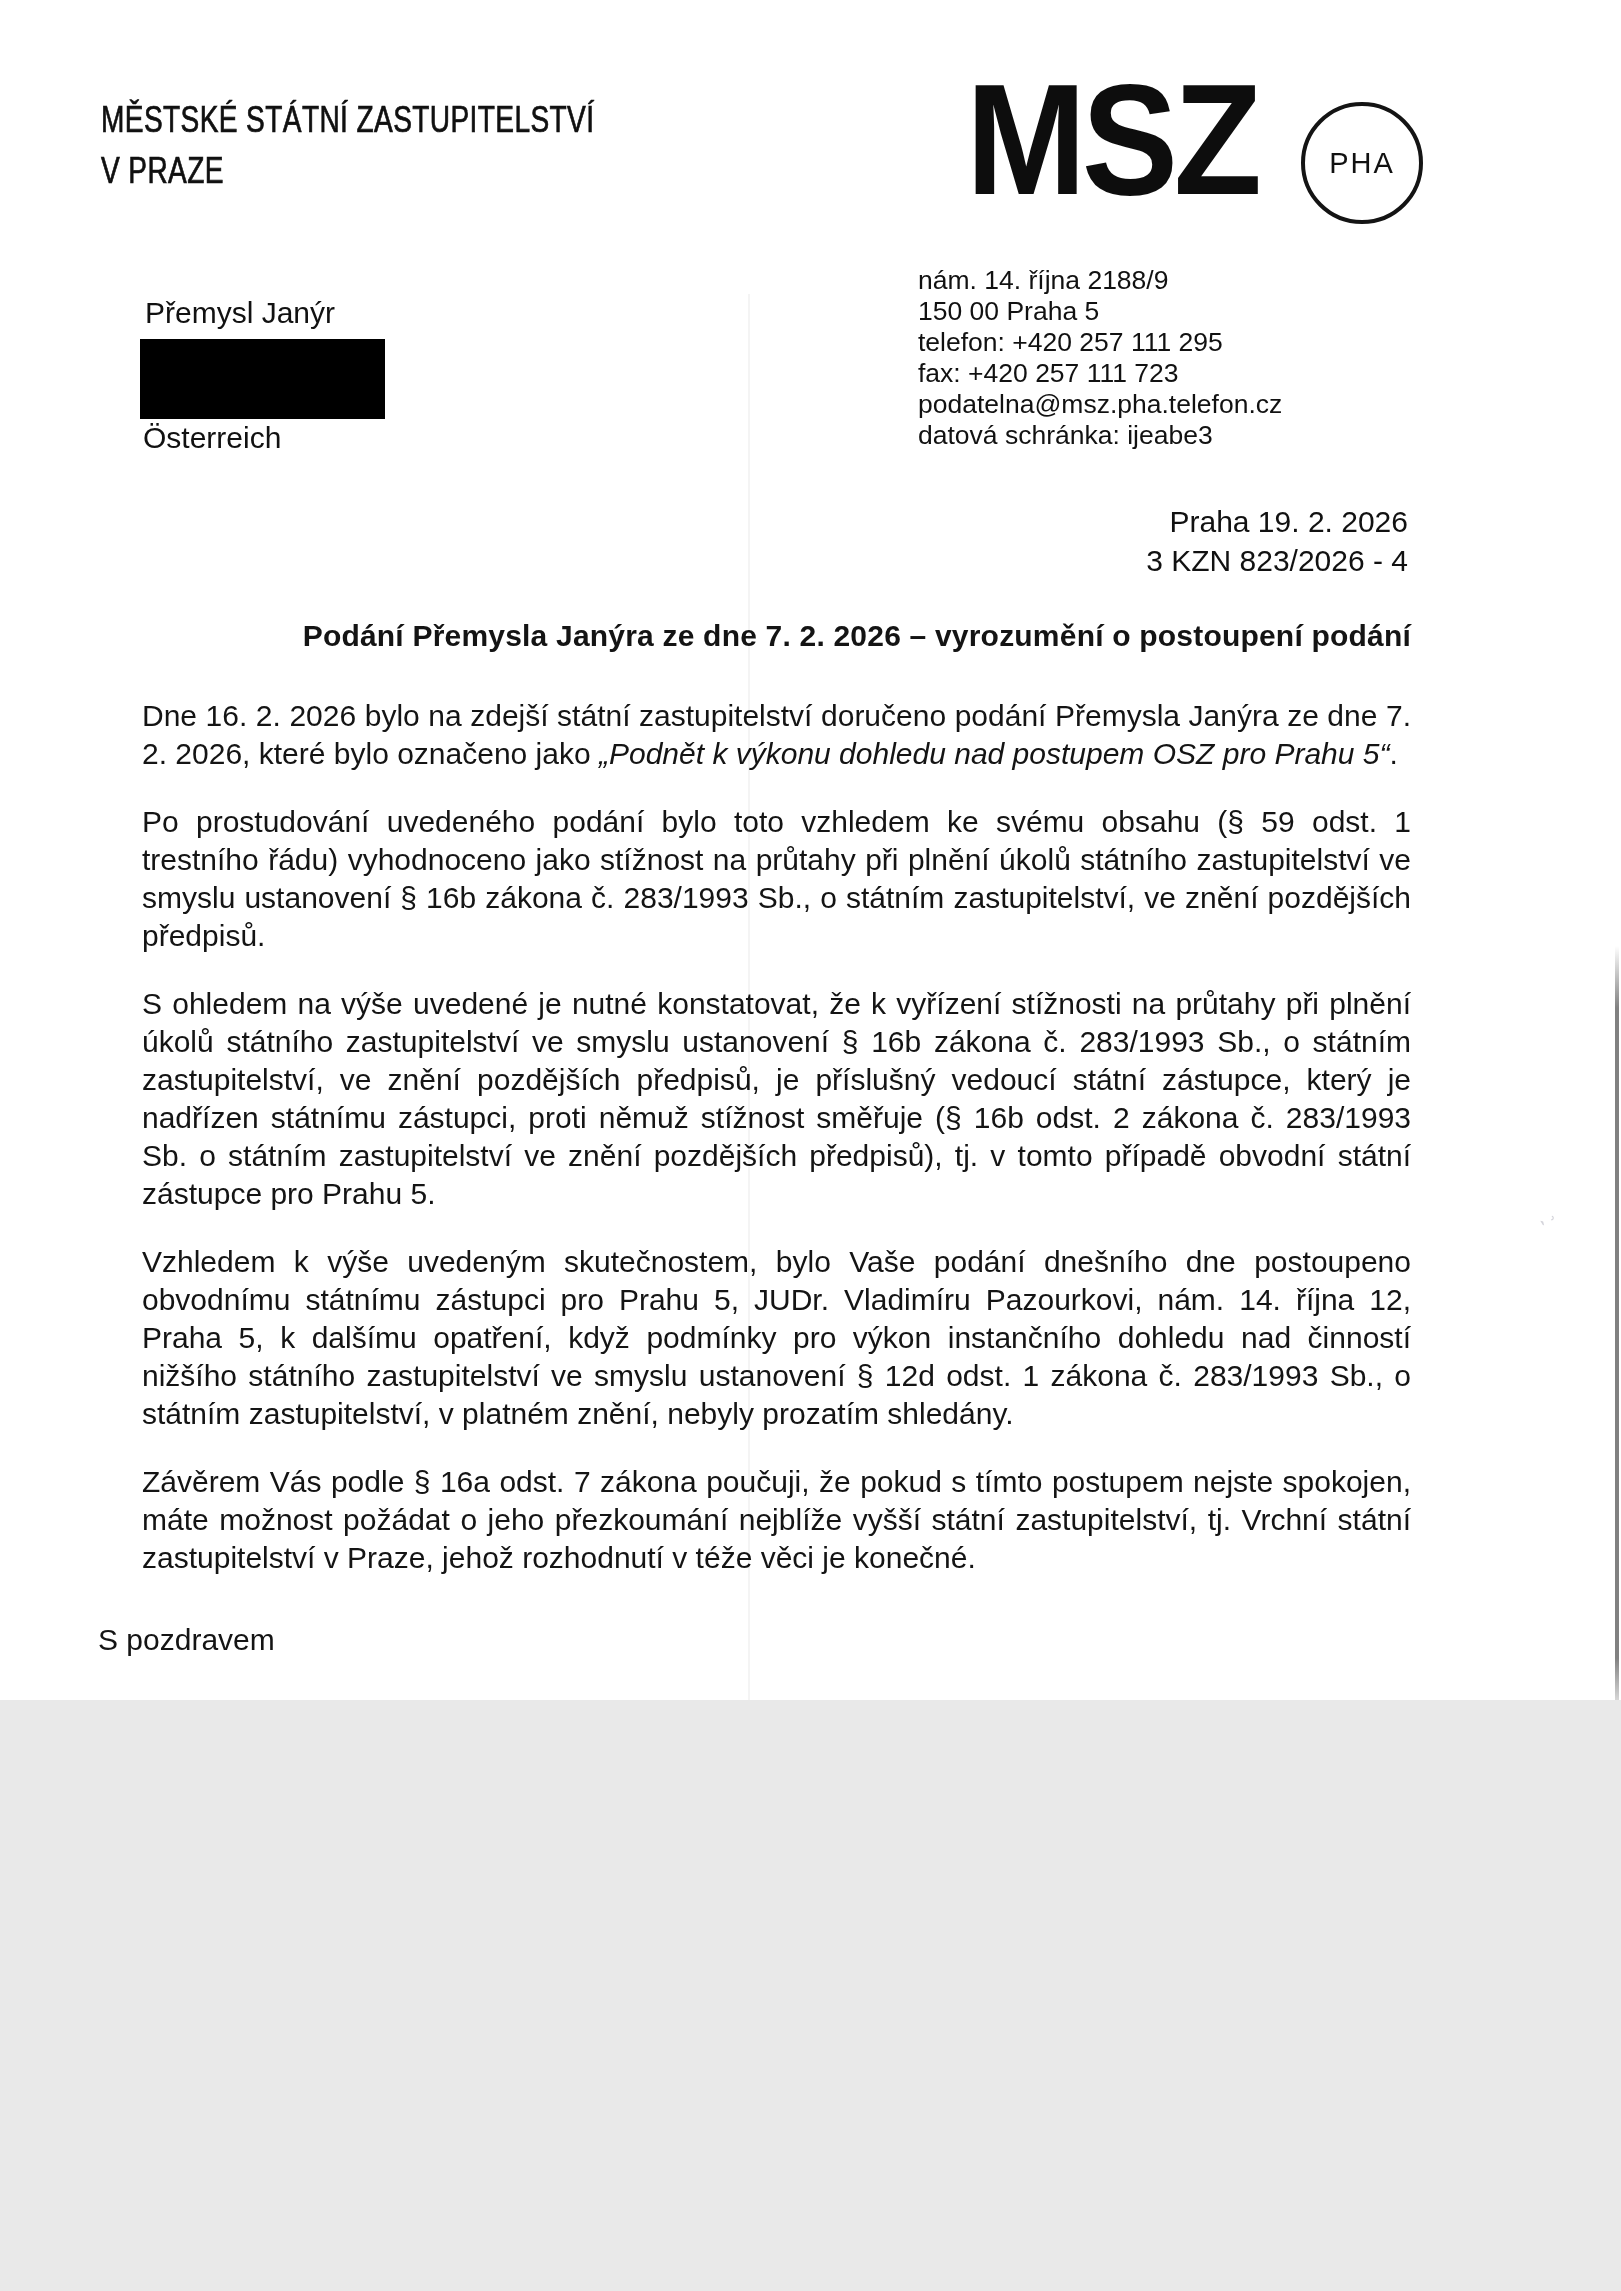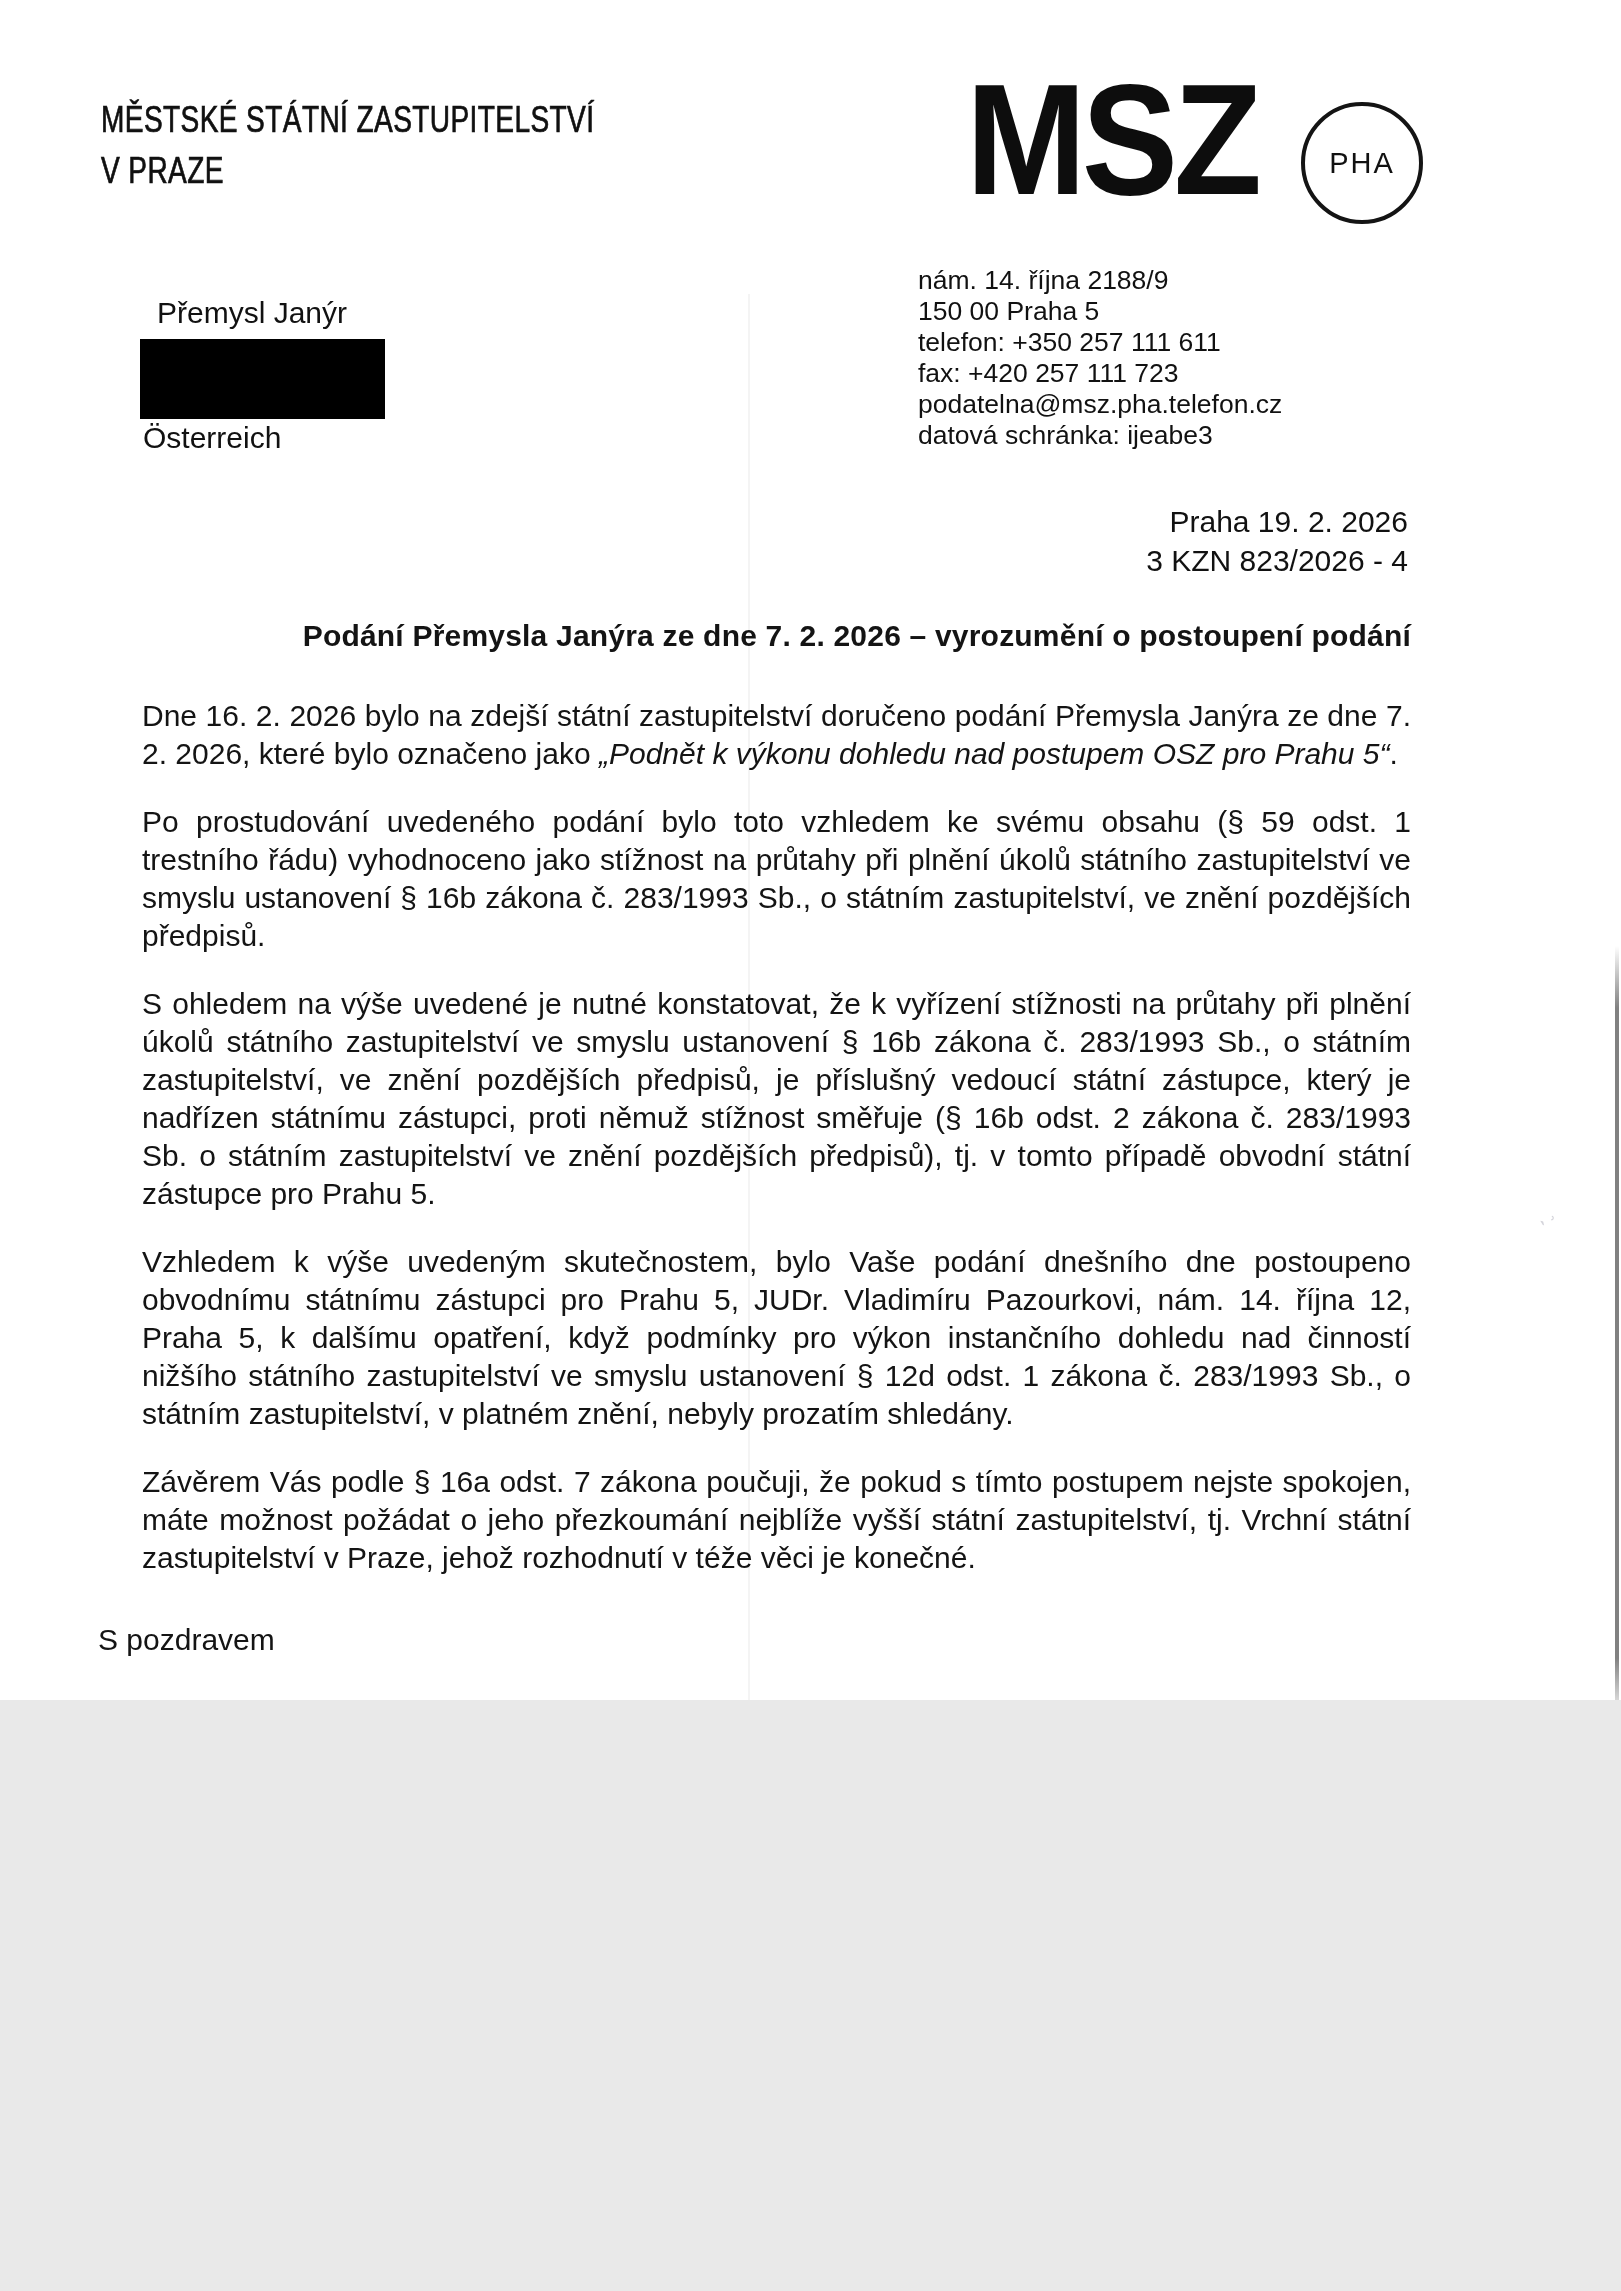--- a/index.html
+++ b/index.html
@@ -28,21 +28,21 @@
     position:absolute; left:1301px; top:102px;
     width:122px; height:122px; border:4.9px solid #141414; border-radius:50%;
     display:flex; align-items:center; justify-content:center;
     font-size:29px; letter-spacing:2px; color:#111; font-weight:400;
   }
   .contact {
     position:absolute; left:918px; top:265px;
     font-size:26.5px; line-height:31px; color:#111; white-space:nowrap;
   }
   
-  .recipient-name { position:absolute; left:145px; top:296px; font-size:30px; color:#111;margin-left:12px; }
+  .recipient-name { position:absolute; left:145px; top:296px; font-size:30px; color:#111; }
   .redaction { position:absolute; left:140px; top:339px; width:245px; height:80px; background:#000; }
   .recipient-country { position:absolute; left:143px; top:421px; font-size:30px; color:#111;text-align:center; }
   
   .refblock {
     position:absolute; right:213px; top:502px; text-align:right;
     font-size:30px; line-height:39px; color:#111; white-space:nowrap;
   }
   
   .bodytext {
     position:absolute; left:98px; top:617px; width:1313px;
@@ -93,21 +93,21 @@
   </div>
 
   <div class="logo">MSZ</div>
   <div class="pha">
     <span>PHA</span>
   </div>
 
   <div class="contact">
     <div>nám. 14. října 2188/9</div>
     <div>150 00  Praha 5</div>
-    <div>telefon: +350 257 111 611</div>
+    <div>telefon: +420 257 111 295</div>
     <div>fax: +420 257 111 723</div>
     <div>podatelna@msz.pha.telefon.cz</div>
     <div>datová schránka: ijeabe3</div>
   </div>
 
   <div class="recipient-name">Přemysl Janýr</div>
   <div class="redaction"></div>
   <div class="recipient-country">Österreich</div>
 
   <div class="refblock">

